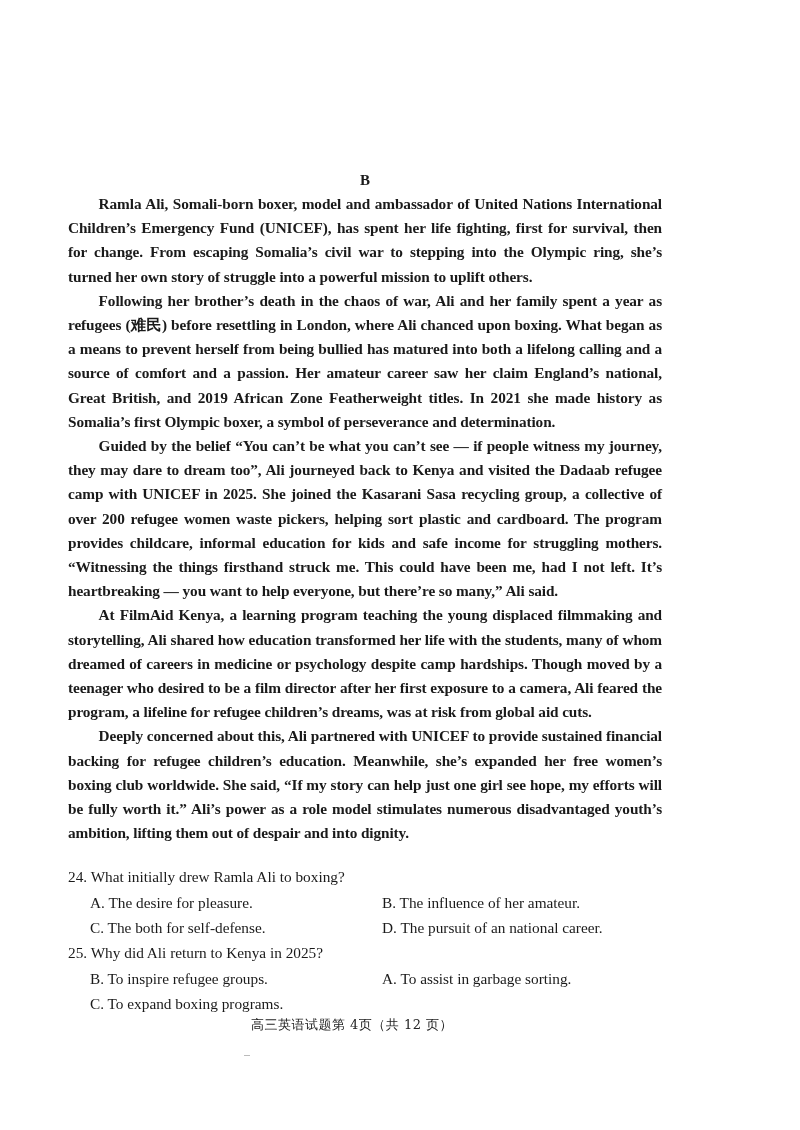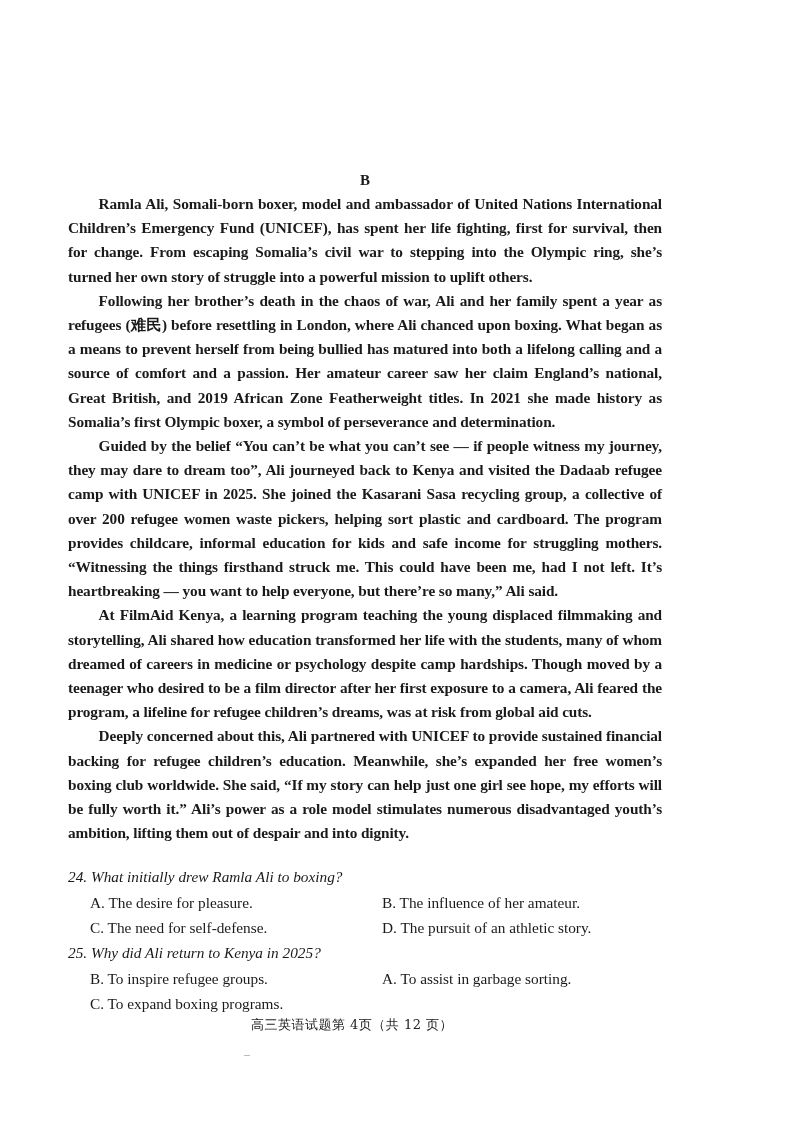--- a/index.html
+++ b/index.html
@@ -37,21 +37,20 @@
       letter-spacing: -0.1px;
       font-weight: bold;
     }
     .questions {
       margin-top: 19px;
       font-size: 15.3px;
       line-height: 25.3px;
     }
     .q-stem {
       margin: 0;
-      font-style: italic;
     }
     .options {
       display: grid;
       grid-template-columns: 292px 300px;
       padding-left: 22px;
       row-gap: 0;
     }
     .option {
       margin: 0;
       white-space: nowrap;
@@ -89,22 +88,22 @@
     <p class="para">At FilmAid Kenya, a learning program teaching the young displaced filmmaking and storytelling, Ali shared how education transformed her life with the students, many of whom dreamed of careers in medicine or psychology despite camp hardships. Though moved by a teenager who desired to be a film director after her first exposure to a camera, Ali feared the program, a lifeline for refugee children’s dreams, was at risk from global aid cuts.</p>
     <p class="para">Deeply concerned about this, Ali partnered with UNICEF to provide sustained financial backing for refugee children’s education. Meanwhile, she’s expanded her free women’s boxing club worldwide. She said, “If my story can help just one girl see hope, my efforts will be fully worth it.” Ali’s power as a role model stimulates numerous disadvantaged youth’s ambition, lifting them out of despair and into dignity.</p>
   </div>
 
   <div class="questions">
     <div>
       <p class="q-stem">24. What initially drew Ramla Ali to boxing?</p>
       <div class="options">
         <p class="option">A. The desire for pleasure.</p>
         <p class="option">B. The influence of her amateur.</p>
-        <p class="option">C. The need for self-defense.</p>
-        <p class="option">D. The pursuit of an athletic story.</p>
+        <p class="option">C. The both for self-defense.</p>
+        <p class="option">D. The pursuit of an national career.</p>
       </div>
     </div>
     <div>
       <p class="q-stem">25. Why did Ali return to Kenya in 2025?</p>
       <div class="options">
         <p class="option">B. To inspire refugee groups.</p>
         <p class="option">A. To assist in garbage sorting.</p>
         <p class="option">C. To expand boxing programs.</p>
       </div>
     </div>

